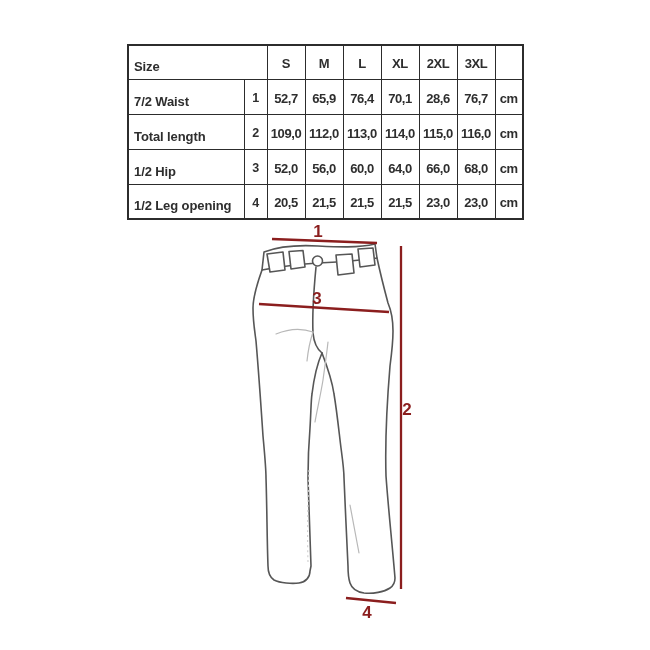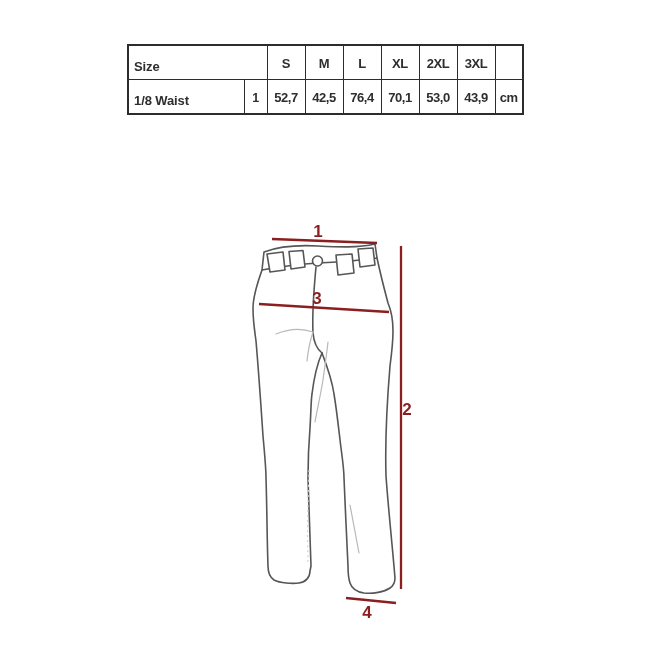--- a/index.html
+++ b/index.html
@@ -112,33 +112,66 @@
         <td class="val">S</td>
         <td class="val">M</td>
         <td class="val">L</td>
         <td class="val">XL</td>
         <td class="val">2XL</td>
         <td class="val">3XL</td>
         <td class="val"></td>
       </tr>
 
       <tr>
-        <td class="label-cell">1/8 Waist</td>
+        <td class="label-cell">7/2 Waist</td>
         <td class="val num">1</td>
         <td class="val">52,7</td>
-        <td class="val">42,5</td>
+        <td class="val">65,9</td>
         <td class="val">76,4</td>
         <td class="val">70,1</td>
-        <td class="val">53,0</td>
-        <td class="val">43,9</td>
-        <td class="val">cm</td>
-      </tr>
-
-
-
+        <td class="val">28,6</td>
+        <td class="val">76,7</td>
+        <td class="val">cm</td>
+      </tr>
+
+      <tr>
+        <td class="label-cell">Total length</td>
+        <td class="val num">2</td>
+        <td class="val">109,0</td>
+        <td class="val">112,0</td>
+        <td class="val">113,0</td>
+        <td class="val">114,0</td>
+        <td class="val">115,0</td>
+        <td class="val">116,0</td>
+        <td class="val">cm</td>
+      </tr>
+
+      <tr>
+        <td class="label-cell">1/2 Hip</td>
+        <td class="val num">3</td>
+        <td class="val">52,0</td>
+        <td class="val">56,0</td>
+        <td class="val">60,0</td>
+        <td class="val">64,0</td>
+        <td class="val">66,0</td>
+        <td class="val">68,0</td>
+        <td class="val">cm</td>
+      </tr>
+
+      <tr>
+        <td class="label-cell">1/2 Leg opening</td>
+        <td class="val num">4</td>
+        <td class="val">20,5</td>
+        <td class="val">21,5</td>
+        <td class="val">21,5</td>
+        <td class="val">21,5</td>
+        <td class="val">23,0</td>
+        <td class="val">23,0</td>
+        <td class="val">cm</td>
+      </tr>
     </tbody>
   </table>
 
   <svg class="diagram" width="650" height="650" viewBox="0 0 650 650" aria-hidden="true">
 
     <path class="outline" d="M262,270 C257,284 253,296 253,308 C253,322 255,333 256,341 C259,376 261,406 263,436
          C265,458 266,468 266,478 C267,508 267,540 268,566 C268,574 271,578 274,580
          C280,583 292,584 299,583 C306,582 310,577 310,571 L311,566
          C310,540 309,505 308,478 C308,458 309,440 310,428 C311,412 311,400 312,394
          C314,378 317,364 322,353"></path>

